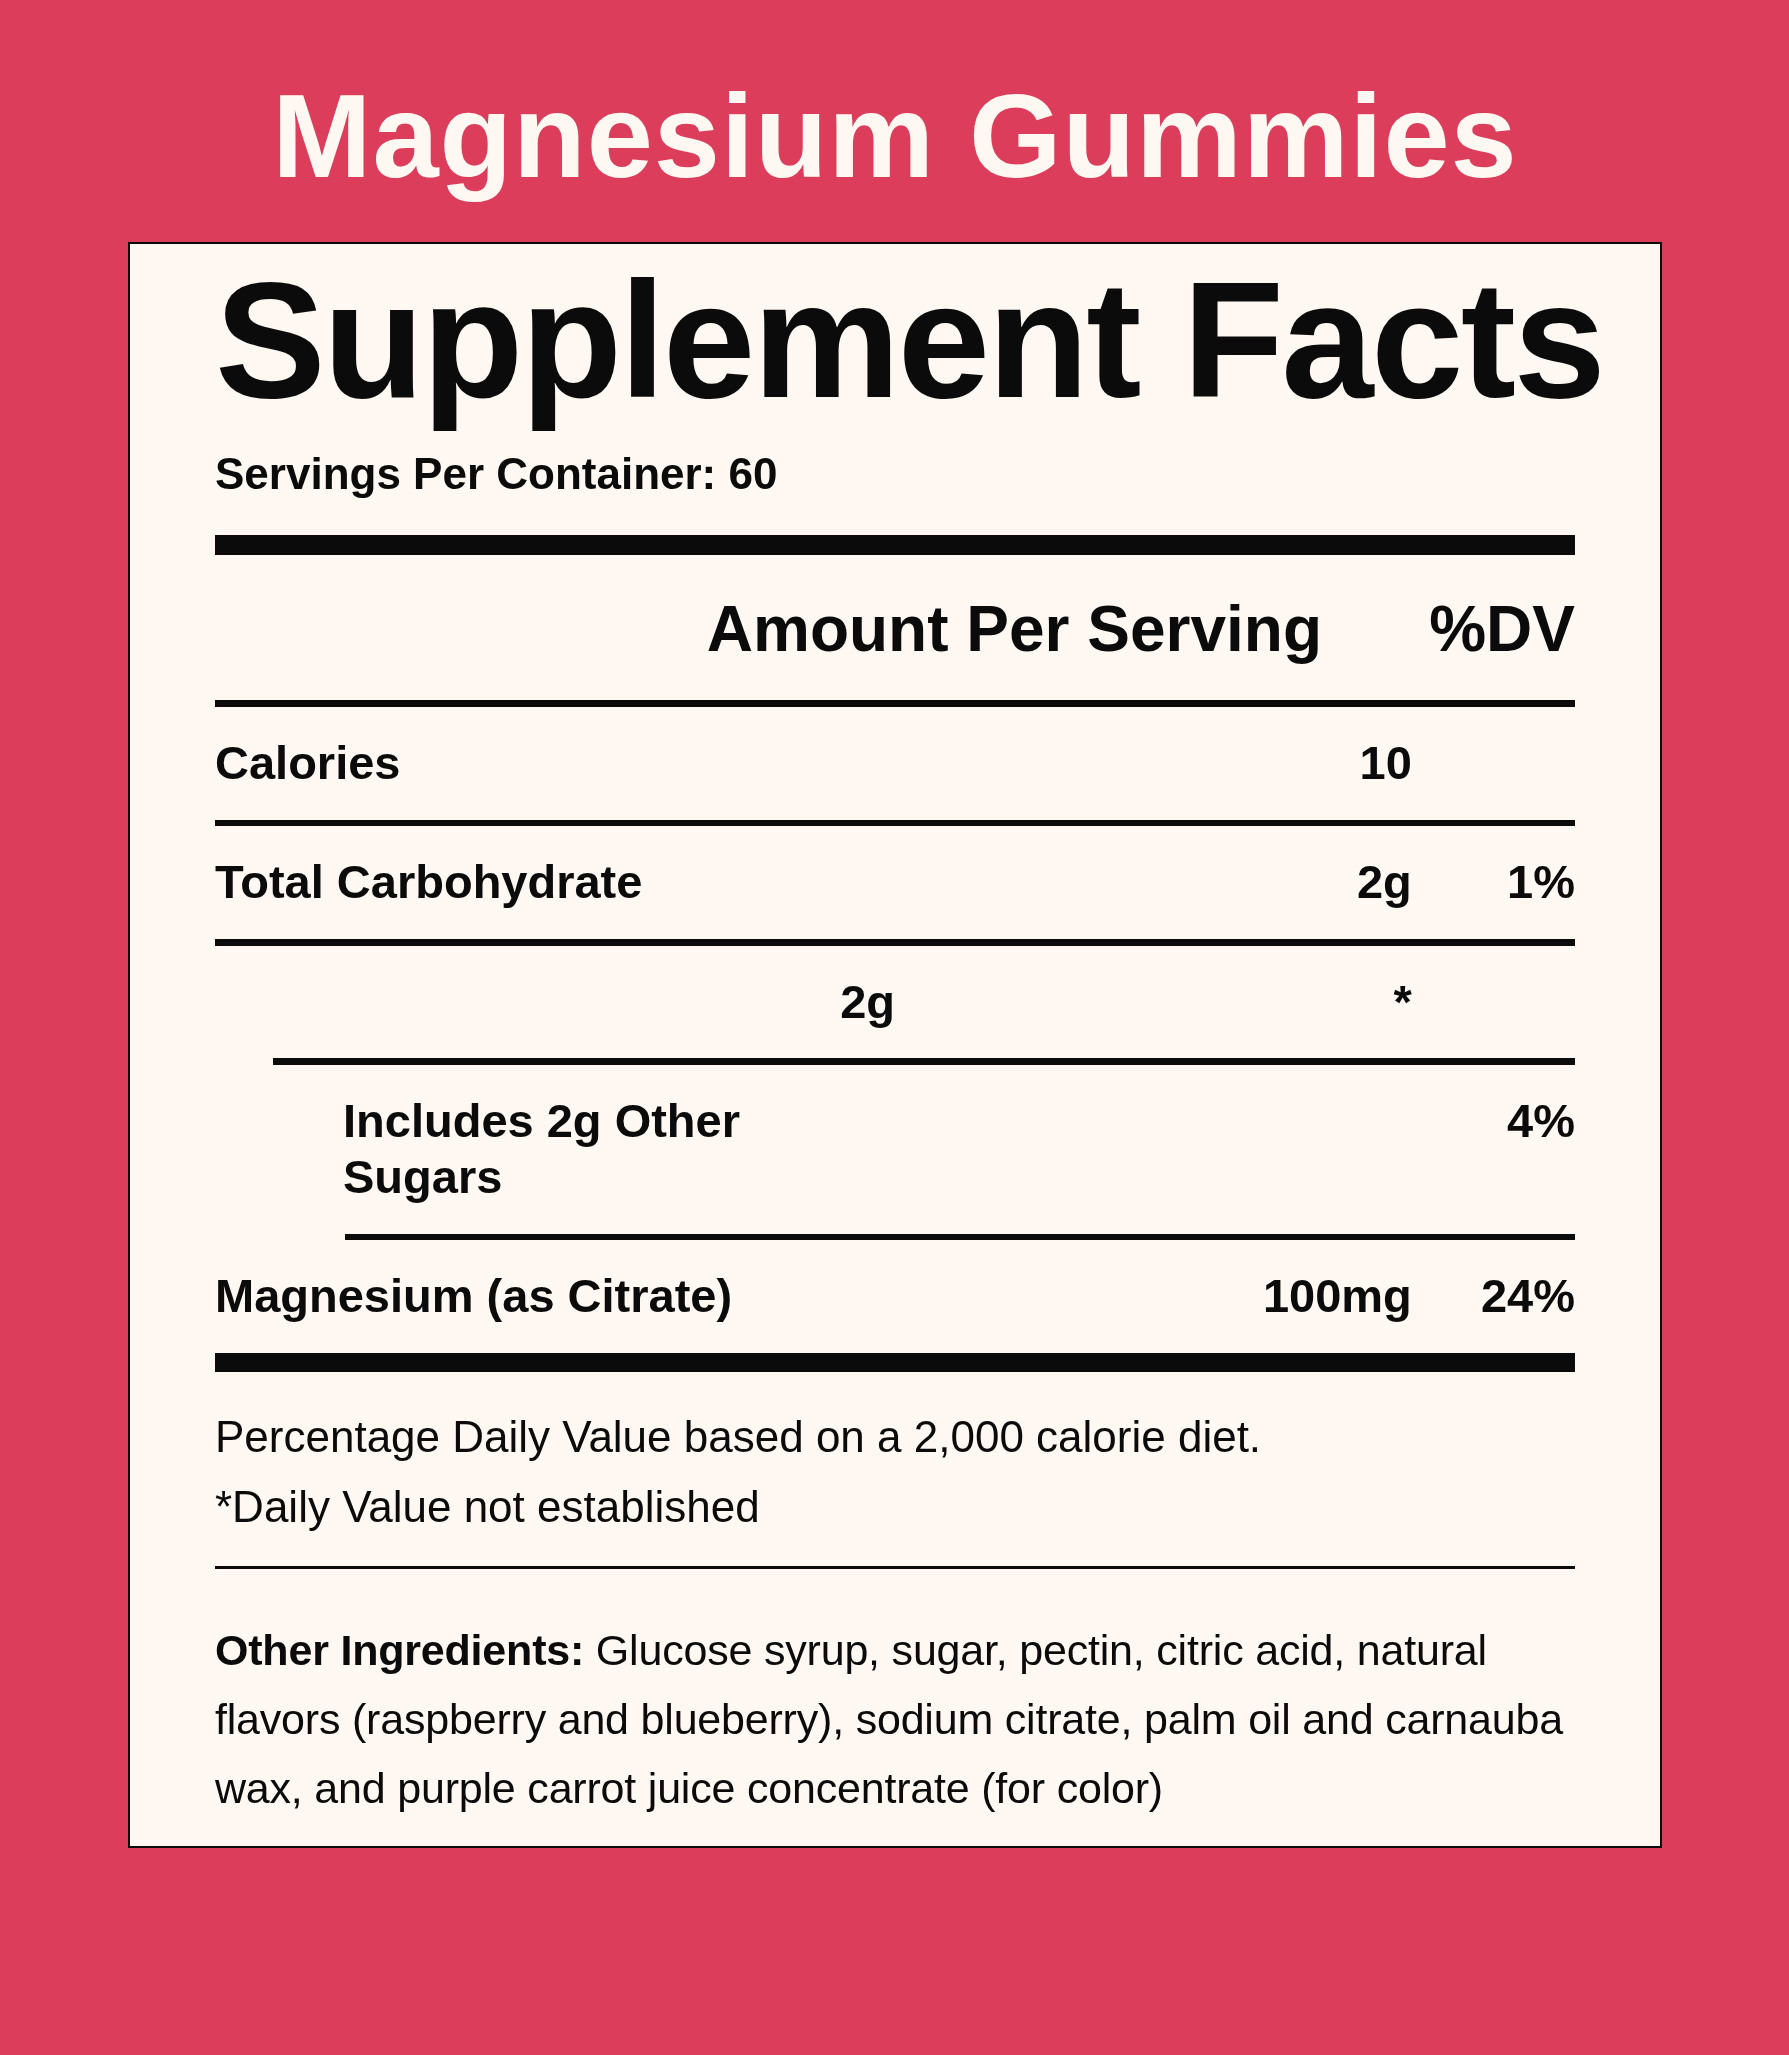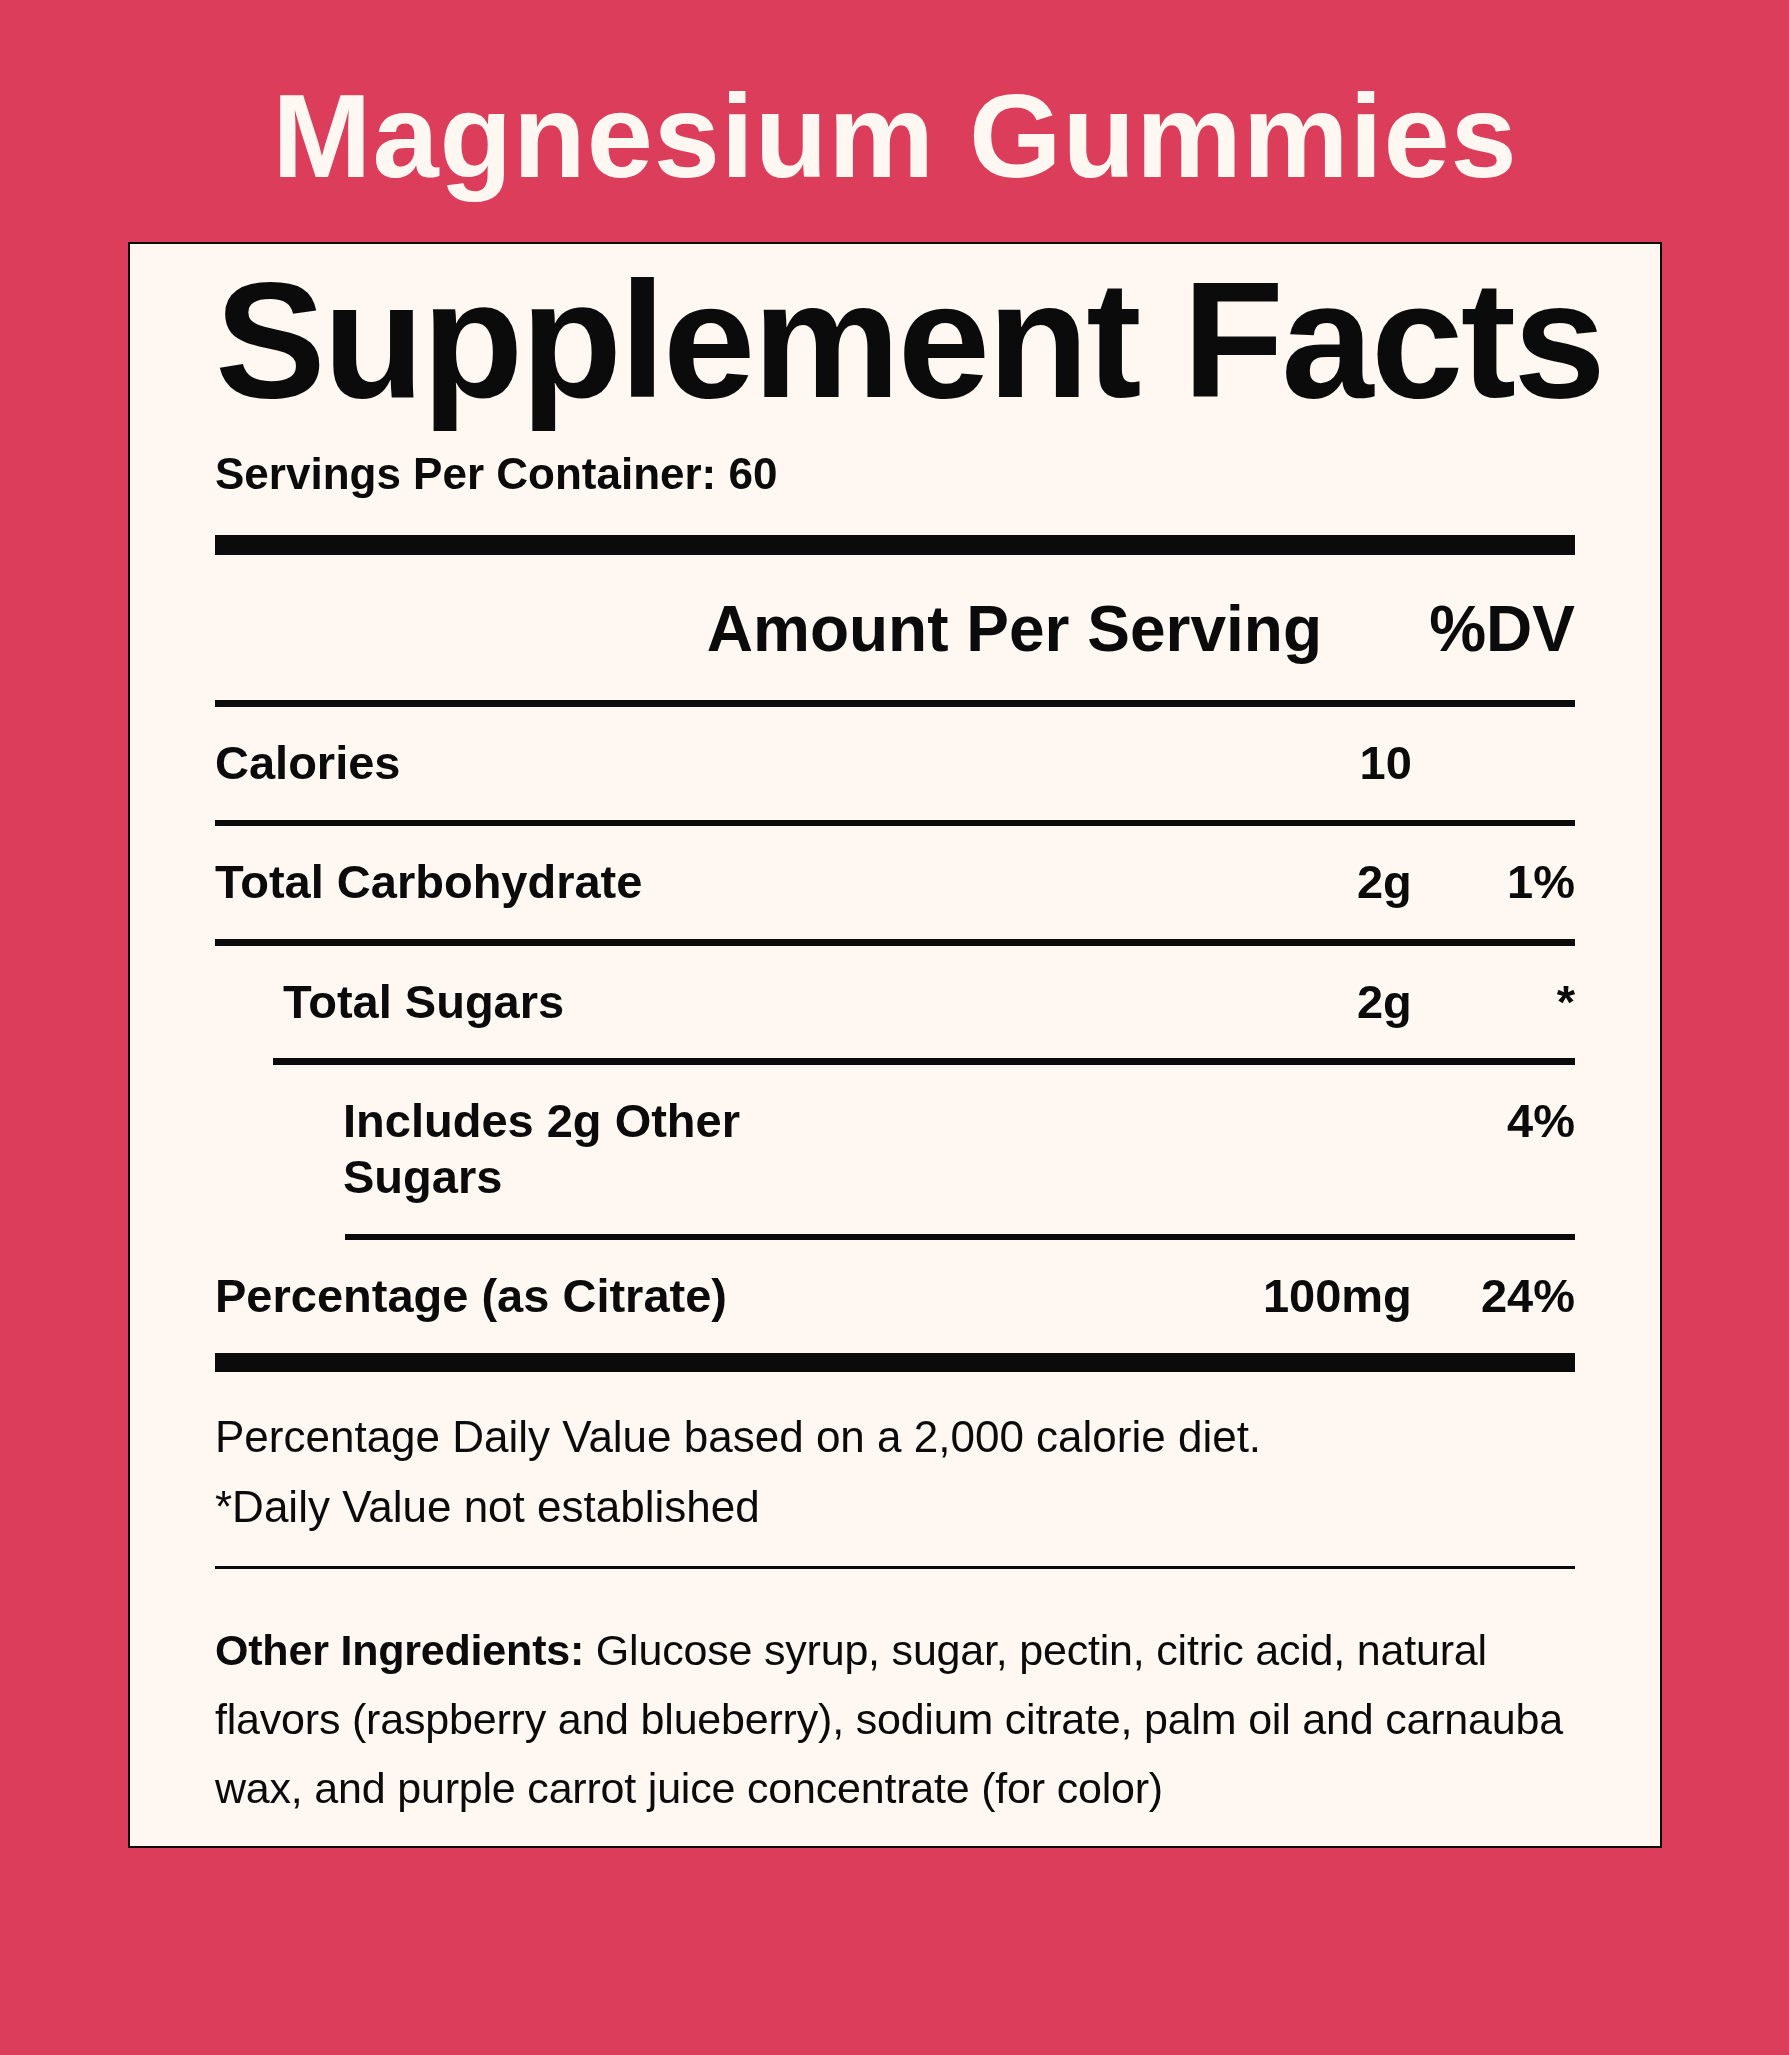--- a/index.html
+++ b/index.html
@@ -111,37 +111,36 @@
 
   <div class="row">
     <div class="c-name">Total Carbohydrate</div>
     <div class="c-amount">2g</div>
     <div class="c-dv">1%</div>
   </div>
 
   <div class="divider"></div>
 
   <div class="row">
-    <div class="c-name ind1">Total Sugars</div>
     <div class="c-amount">2g</div>
     <div class="c-dv">*</div>
   </div>
 
   <div class="divider ind1"></div>
 
   <div class="row">
     <div class="c-name ind2">Includes 2g Other Sugars</div>
     <div class="c-amount"></div>
     <div class="c-dv">4%</div>
   </div>
 
   <div class="divider ind2"></div>
 
   <div class="row">
-    <div class="c-name">Percentage (as Citrate)</div>
+    <div class="c-name">Magnesium (as Citrate)</div>
     <div class="c-amount">100mg</div>
     <div class="c-dv">24%</div>
   </div>
 
   <div class="bar"></div>
 
   <div class="footnote fn1">Percentage Daily Value based on a 2,000 calorie diet.</div>
   <div class="footnote fn2">*Daily Value not established</div>
 
   <div class="thin-divider"></div>

